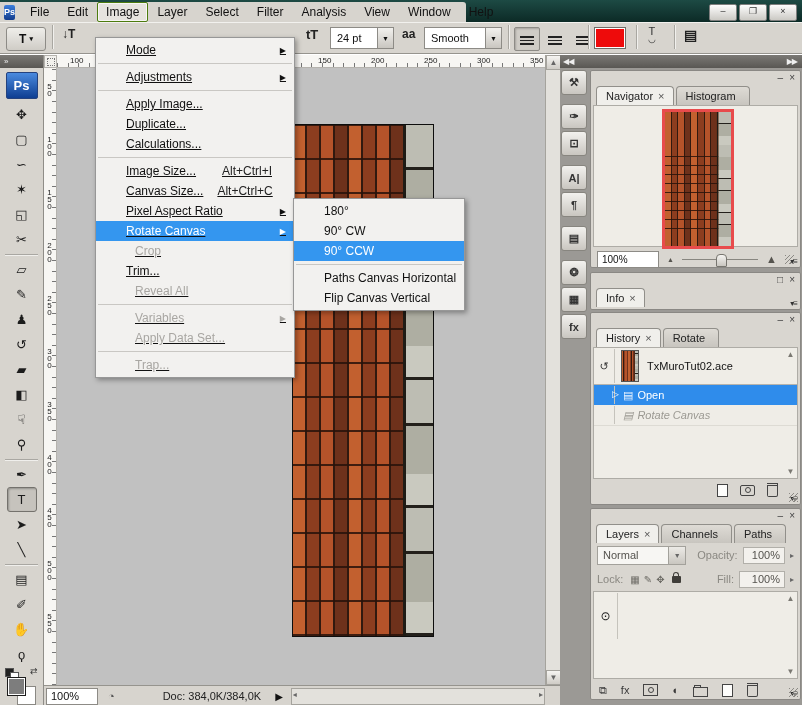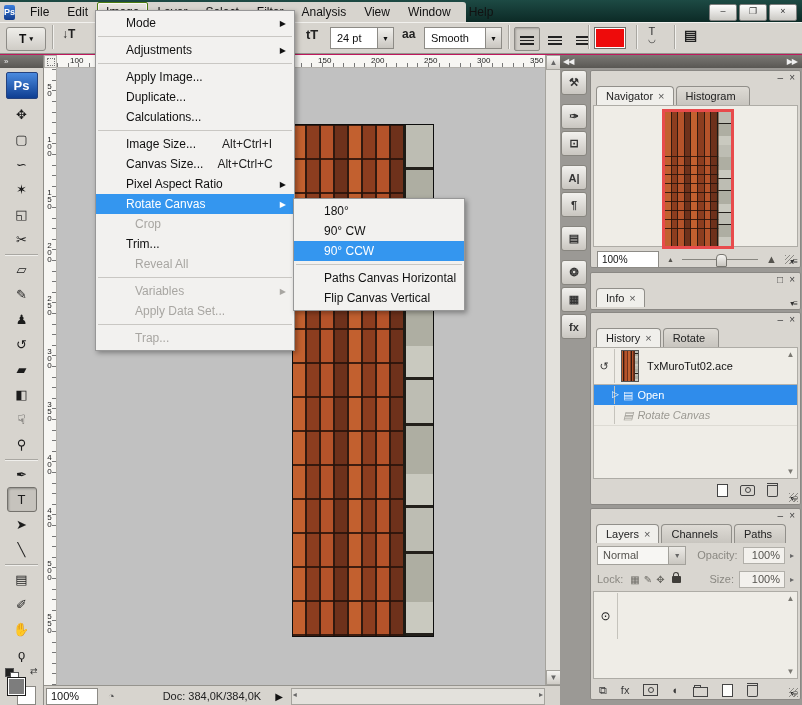--- a/index.html
+++ b/index.html
@@ -1,16 +1,16 @@
 <!DOCTYPE html>
 <html><head>
 <meta charset="utf-8">
 <style>
   html,body{margin:0;padding:0;background:#555;}
-  #app{position:relative;width:802px;height:705px;background:#be185d;font-family:"Liberation Sans",sans-serif;font-size:12px;color:#111;overflow:hidden;user-select:none;}
+  #app{position:relative;width:802px;height:705px;background:#ffffff;font-family:"Liberation Sans",sans-serif;font-size:12px;color:#111;overflow:hidden;user-select:none;}
   
   .titlebar{position:absolute;left:0;top:0;width:802px;height:22px;background:linear-gradient(#1d4a44,#0c2a26);}
   .menustrip{position:absolute;left:0;top:2px;height:20px;width:466px;background:#d7d4ce;display:flex;align-items:center;padding-left:4px;box-sizing:border-box;border-top-right-radius:3px;}
   .appicon{width:17px;height:15px;background:linear-gradient(#3d7fdc,#123d8d);color:#fff;font-size:9px;font-weight:bold;border-radius:2px;display:flex;align-items:center;justify-content:center;margin-right:6px;}
   .menu-btn{padding:2px 8px;border:1px solid transparent;border-radius:2px;}
   .menu-btn.active{border:1px solid #4d7c0f;background:#e6e3de;box-shadow:inset 0 0 0 1px #f7f6f4;}
   .winbtns{position:absolute;right:5px;top:4px;display:flex;gap:2px;}
   .winbtn{width:26px;height:15px;background:linear-gradient(#fdfdfd,#cbc9c4);border:1px solid #7e7e7e;border-radius:2px;font-size:9px;line-height:13px;text-align:center;color:#333;}
   
   .optionsbar{position:absolute;left:0;top:22px;width:802px;height:31px;background:#d7d4ce;border-bottom:1px solid #96948e;box-shadow:inset 0 1px 0 #f2f1ee;}
@@ -133,21 +133,21 @@
   .spin{font-size:8px;color:#666;}
   .lockrow-ico{font-size:10px;color:#6e6c66;margin:0 2px;}
   .layer-row{display:flex;height:46px;margin:1px 0;}
   .eye-cell{width:23px;border-right:1px solid #c5c3bc;background:#efede7;display:flex;align-items:center;justify-content:center;font-size:12px;color:#222;flex:none;}
   .layer-main{flex:1;background:#3b9bf4;display:flex;align-items:center;color:#fff;}
   .layer-thumb{width:30px;height:42px;border:1px solid #0d0d0d;outline:1px solid #fff;margin-left:3px;background:#fff;}
   .layer-name{flex:1;font-style:italic;font-size:12px;padding-left:12px;}
   .layer-lockbadge{margin-right:8px;}
   
   .menu{position:absolute;background:#f2f1ef;border:1px solid #979797;box-shadow:2px 2px 5px rgba(0,0,0,.35);padding:2px 0;z-index:60;}
-  #image-menu{left:95px;top:10px;width:198px;}
+  #image-menu{left:95px;top:37px;width:198px;text-decoration:underline;}
   #rotate-submenu{left:293px;top:198px;width:170px;}
   .menu-item{height:20px;display:flex;align-items:center;padding:0 8px 0 30px;white-space:nowrap;}
   .mi-label{flex:1;}
   .mi-shortcut{margin-left:14px;color:#222;}
   .mi-arrow{width:8px;text-align:right;font-size:8px;margin-left:6px;}
   .menu-item.selected{background:#3496ef;color:#fff;}
   .menu-item.selected .mi-shortcut{color:#fff;}
   .menu-item.disabled{color:#a8a6a2;padding-left:39px;}
   .menu-item.disabled .mi-shortcut{color:#a8a6a2;}
   .menu-sep{height:1px;background:#c9c7c3;margin:3px 2px;}
@@ -542,21 +542,21 @@
       </div>
       <div class="lay-row2">
         <span data-name="lock-label">Lock:</span>
         <span style="display:flex;align-items:center">
 
         <span class="lockrow-ico" data-name="lock-transparency-icon"><span>▦</span></span>
             <span class="lockrow-ico" data-name="lock-pixels-icon"><span>✎</span></span>
             <span class="lockrow-ico" data-name="lock-position-icon"><span>✥</span></span>
           </span>
         <span class="css-lock" data-name="lock-all-icon"></span>
-        <span style="margin-left:auto" data-name="fill-label">Size:</span>
+        <span style="margin-left:auto" data-name="fill-label">Fill:</span>
         <span class="numbox" data-name="fill-field">100%</span>
         <span class="spin" data-name="fill-arrow-icon">▸</span>
       </div>
       <div class="pcontent" style="height:86px" data-name="layer-list">
         <div class="layer-row" data-name="background-layer-row">
           <span class="eye-cell" data-name="visibility-eye-icon">⊙</span>
         </div>
         <div class="vscr" data-name="layers-scrollbar">
           <span data-name="scroll-up-arrow">▲</span>
           <span data-name="scroll-down-arrow">▼</span>

